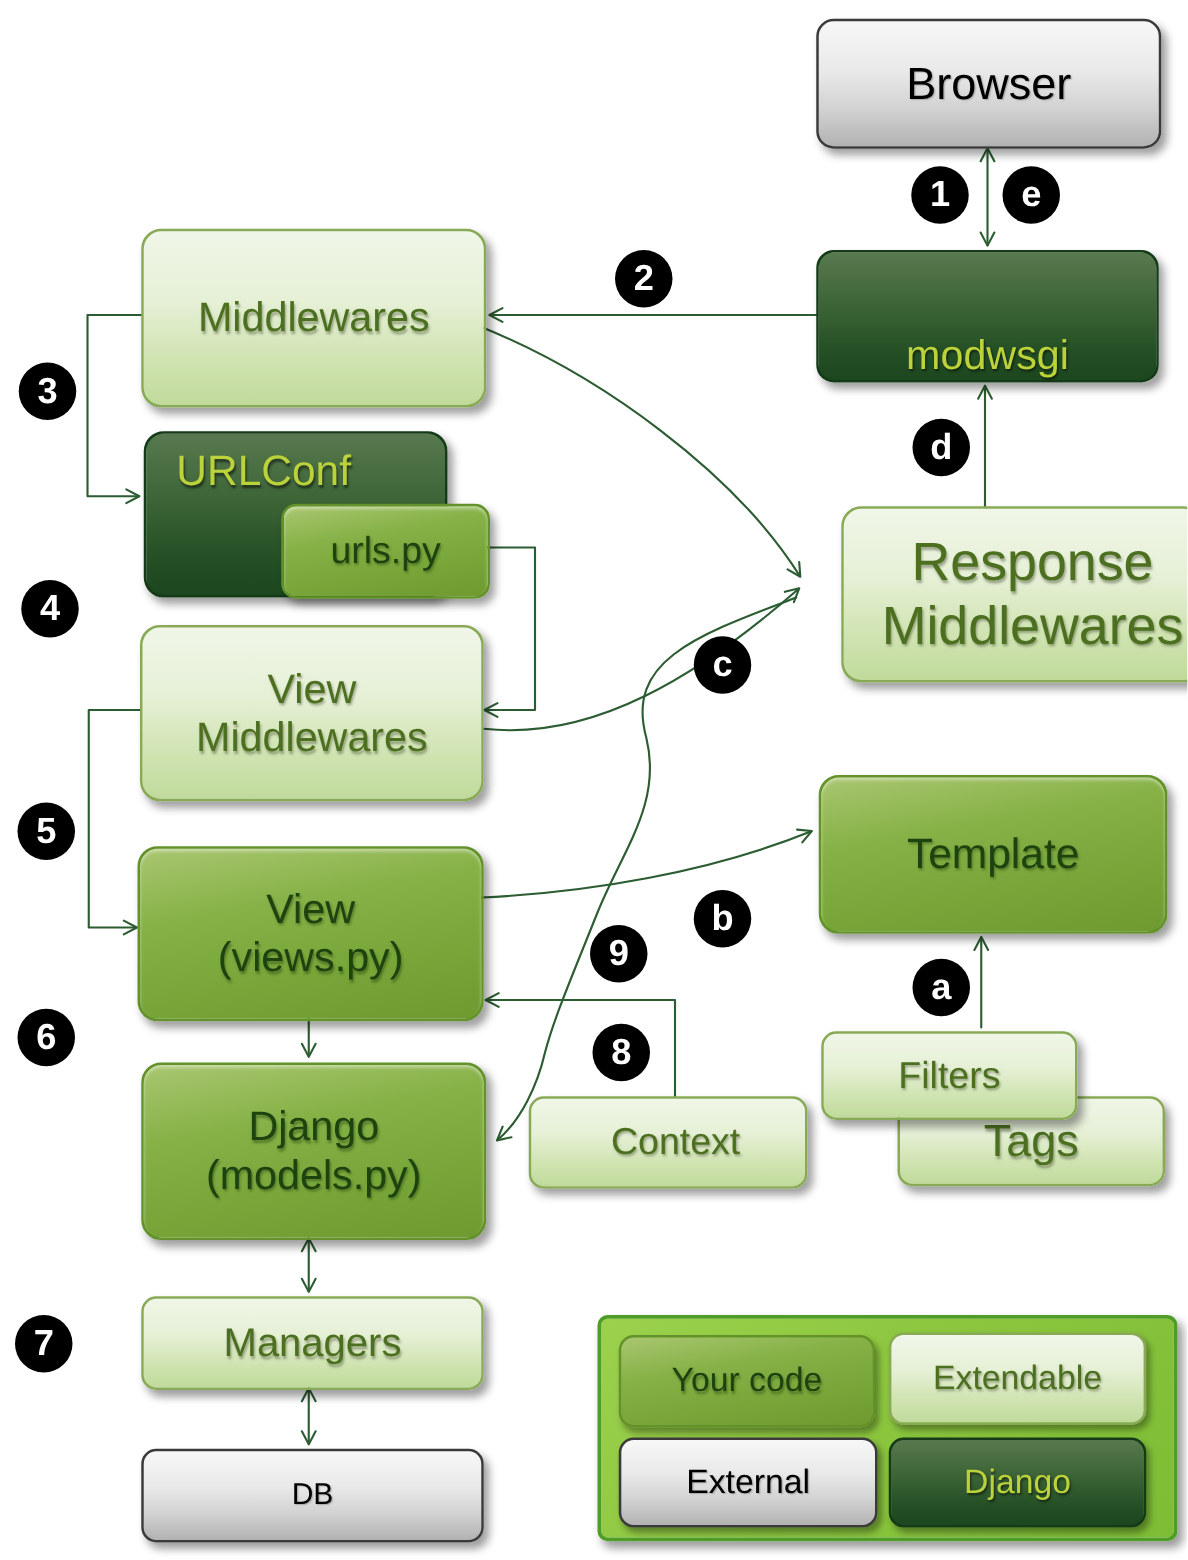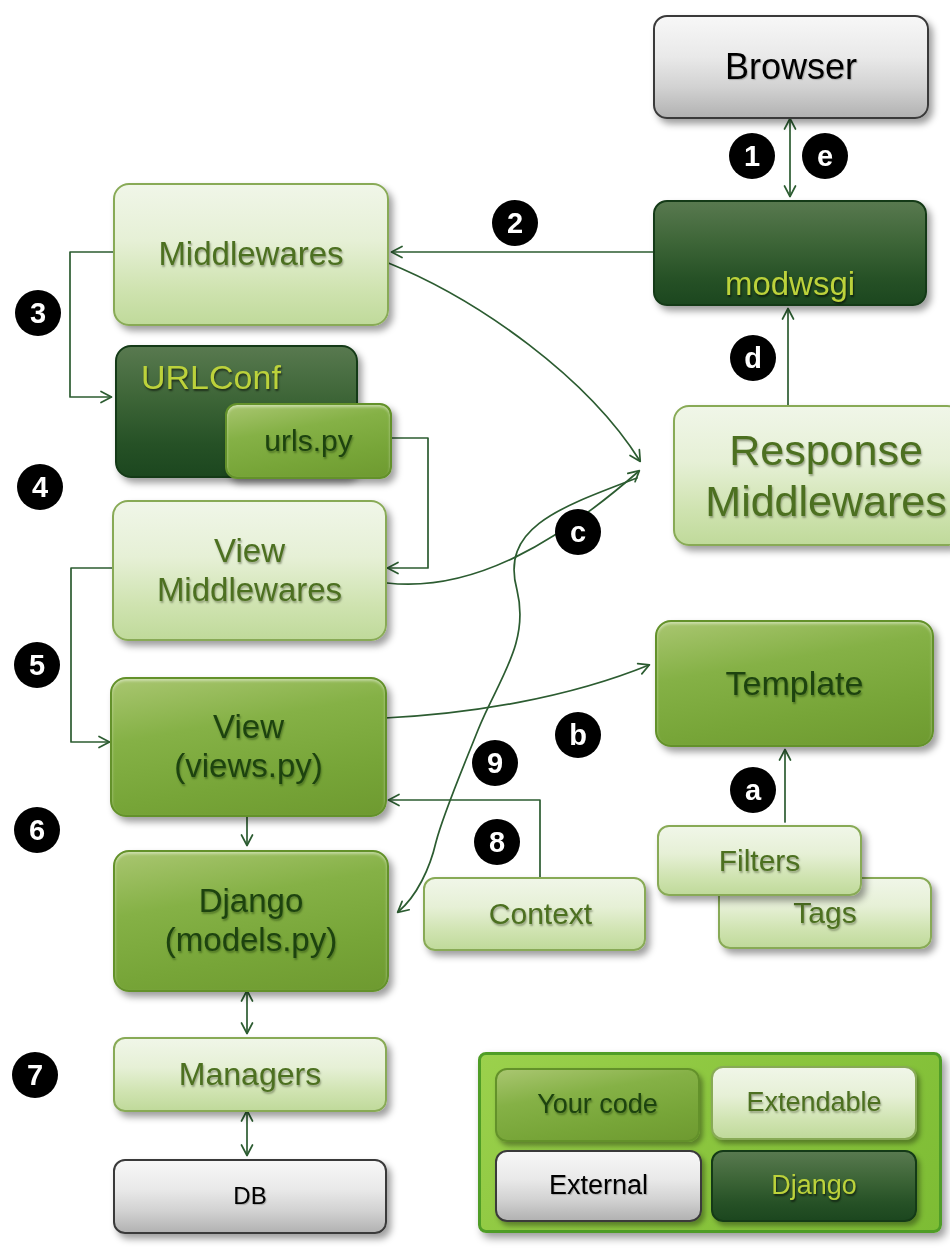--- a/index.html
+++ b/index.html
@@ -46,21 +46,21 @@
   #urlconf span{padding:10px 0 0 24px;}
   #urls-py     {left:225px;top:403px; width:163px;height:72px;font-size:30px;border-radius:12px;z-index:3;}
   #view-mw     {left:112px;top:500px; width:271px;height:137px;font-size:33px;}
   #view        {left:110px;top:677px; width:273px;height:136px;font-size:33px;}
   #model       {left:113px;top:850px; width:272px;height:138px;font-size:33px;}
   #managers    {left:113px;top:1037px;width:270px;height:71px; font-size:32px;border-radius:12px;}
   #db          {left:113px;top:1159px;width:270px;height:71px; font-size:24px;border-radius:12px;}
   #response-mw {left:673px;top:405px; width:270px;height:137px;font-size:43px;padding-left:16px;}
   #template    {left:655px;top:620px; width:275px;height:123px;font-size:34px;}
   #filters     {left:657px;top:825px; width:201px;height:67px; font-size:30px;border-radius:12px;z-index:3;}
-  #tags        {left:718px;top:877px; width:210px;height:68px; font-size:30px;border-radius:12px;z-index:2;}
+  #tags        {left:718px;top:877px; width:210px;height:68px; font-size:36px;border-radius:12px;z-index:2;}
   #context     {left:423px;top:877px; width:207px;height:70px; font-size:30px;border-radius:12px;z-index:2;padding-left:12px;}
 
   
   .legend{
     position:absolute;left:478px;top:1052px;width:464px;height:181px;
     background:linear-gradient(135deg,#9bd14c 0%,#8cc63f 45%,#7dbc34 100%);
     border:3px solid #4f9d26;border-radius:8px;box-sizing:border-box;
     box-shadow:4px 5px 8px rgba(0,0,0,0.4);
   }
   .legend .node{position:absolute;border-radius:12px;font-size:27px;box-shadow:3px 4px 5px rgba(0,0,0,0.35);}

